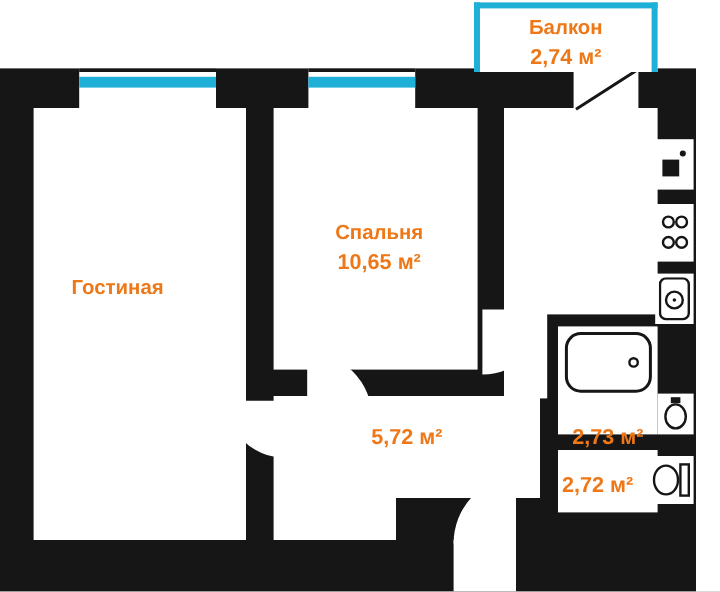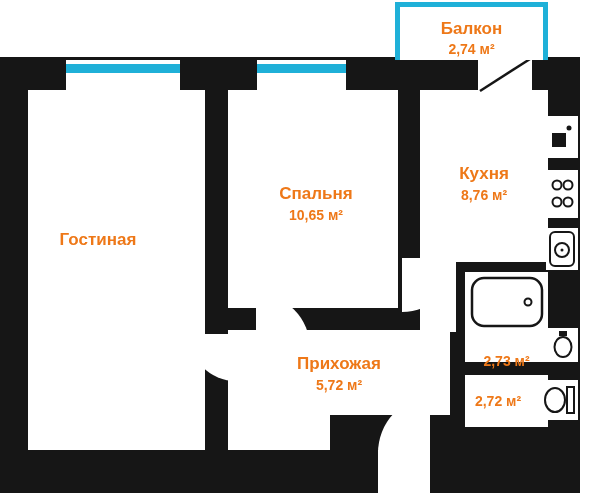--- a/index.html
+++ b/index.html
@@ -11,21 +11,21 @@
   .wall{position:absolute;background:#161616;z-index:0}
   .wall-stub{position:absolute;background:#161616;z-index:2}
   .room{position:absolute;background:#ffffff;z-index:1}
   .gap{position:absolute;background:#ffffff;z-index:3}
   .fan{position:absolute;background:#ffffff;z-index:3}
   .window{position:absolute;background:#ffffff;border-top:3px solid #161616;z-index:3}
   .window .glass{position:absolute;left:0;right:0;top:4px;height:9px;background:#1fb0d8}
   .icon-box{position:absolute;background:#ffffff;z-index:4;display:flex;align-items:center;justify-content:center}
   .label{position:absolute;color:#ee7818;font-weight:700;text-align:center;line-height:1.4;z-index:6}
   .label .name{font-size:17px}
-  .label .area{font-size:14px}
+  .label .area{font-size:18px}
   #balcony{
     position:absolute;left:395px;top:2px;width:153px;height:58px;background:#ffffff;
     border:5px solid #1fb0d8;border-bottom:0;z-index:5;
     display:flex;flex-direction:column;align-items:center;justify-content:flex-end;
   }
   #balcony .label{position:static}
   svg{display:block}
 </style>
 </head>
 <body>
@@ -112,26 +112,21 @@
     </div>
   </div>
 
   <div class="label" style="left:28px;top:228px;width:140px">
     <div class="name">Гостиная</div>
   </div>
   <div class="label" style="left:228px;top:182px;width:176px">
     <div class="name">Спальня</div>
     <div class="area">10,65 м²</div>
   </div>
-  <div class="label" style="left:420px;top:162px;width:128px">
-    <div class="name">Кухня</div>
-    <div class="area">8,76 м²</div>
-  </div>
   <div class="label" style="left:228px;top:352px;width:222px">
-    <div class="name">Прихожая</div>
     <div class="area">5,72 м²</div>
   </div>
   <div class="label" style="left:465px;top:352px;width:83px">
     <div class="area">2,73 м²</div>
   </div>
   <div class="label" style="left:460px;top:392px;width:76px">
     <div class="area">2,72 м²</div>
   </div>
 
 </div>

